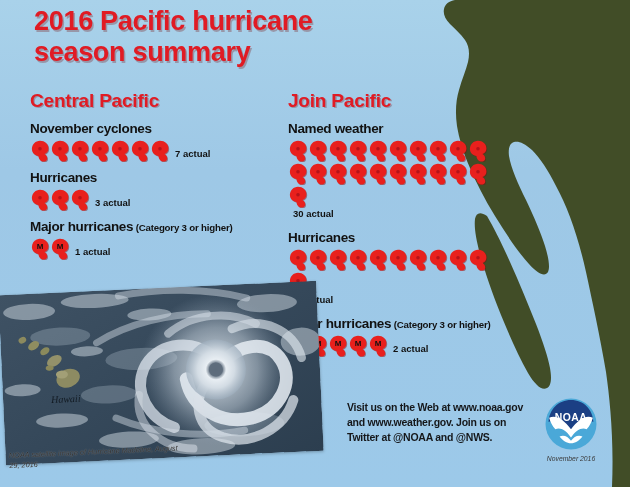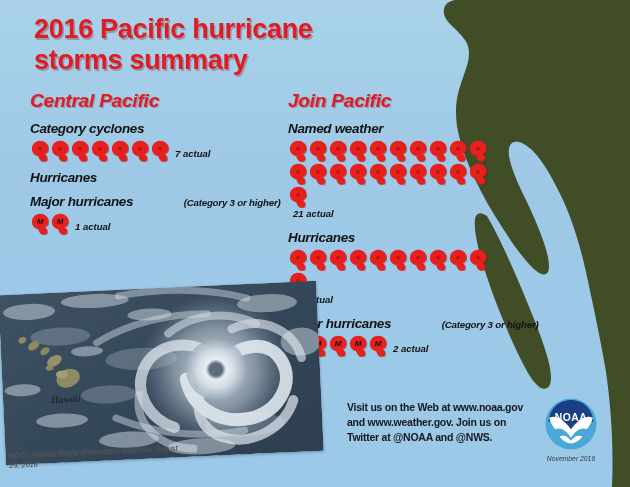--- a/index.html
+++ b/index.html
@@ -14,52 +14,52 @@
     background: linear-gradient(to bottom, #a9d2ea 0%, #9ec8e6 35%, #9cc9e9 100%);
     overflow: hidden;
   }
 
   
   #map-layer { position: absolute; inset: 0; }
   #map-layer svg { display: block; width: 630px; height: 487px; }
 
   
   #title {
-    position: absolute; left: 34px; top: 14px;
+    position: absolute; left: 34px; top: 6px;
     width: 380px;
     color: #e01b24;
     font-size: 27px; font-weight: bold; line-height: 1.13;
     letter-spacing: -0.3px;
     text-shadow: 1.5px 1.5px 0 rgba(120,20,20,0.30);
   }
   #title .l2 { display: block; }
 
   
-  .column { position: absolute; font-style: italic; }
+  .column { position: absolute; }
   #col-central { left: 30px; top: 90px; width: 250px; }
   #col-east    { left: 288px; top: 90px; width: 280px; }
 
   .col-head {
     color: #e01b24;
     font-size: 19px; font-weight: bold;
     letter-spacing: -0.2px;
     text-shadow: 1.3px 1.3px 0 rgba(120,20,20,0.30);
     margin-bottom: 10px;
   }
 
   .stat { margin-bottom: 9px; }
   .stat-label {
     color: #121212;
     font-size: 13.5px; font-weight: bold;
     letter-spacing: -0.35px;
     white-space: nowrap;
     line-height: 1.1;
   }
   .stat-label .note {
-    font-size: 9.7px; font-weight: bold; letter-spacing: -0.2px; margin-left: 48px;
+    font-size: 9.7px; font-weight: bold; letter-spacing: -0.2px;
   }
   .icon-row {
     display: flex; align-items: center; flex-wrap: wrap;
     margin-top: 2px;
     max-width: 215px;
   }
   #col-east .icon-row { max-width: 215px; }
   .icons { display: flex; flex-wrap: wrap; align-items: center; }
   .count {
     color: #111; font-size: 9.5px; font-weight: bold;
@@ -142,28 +142,28 @@
         C 542,391 535,385 528,373
         C 519,357 510,337 501,315
         C 492,293 485,272 480,254
         C 476,239 474,227 475,219
         C 476,213 480,211 487,216 Z"></path>
     </svg>
   </div>
 
   <div id="title">
     <span>2016 Pacific hurricane</span>
-    <span class="l2">storms summary</span>
+    <span class="l2">season summary</span>
   </div>
 
   <div class="column" id="col-central">
     <div class="col-head">Central Pacific</div>
     <div>
         <div class="stat">
-          <div class="stat-label">Category cyclones</div>
+          <div class="stat-label">November cyclones</div>
           <div class="icon-row">
             <div class="icons">
               <svg width="20" height="23" viewBox="0 0 100 113" class="hicon">
                 <path d="M 50,8 C 74,8 92,24 92,46 C 92,60 84,70 72,74 C 80,78 86,86 86,96 C 86,106 78,112 68,112 C 54,112 44,100 42,84 C 26,82 12,70 10,54 C 8,36 16,18 34,11 C 39,9 45,8 50,8 Z" fill="#7a1010" opacity="0.45" transform="translate(4,4)"></path>
                 <path d="M 50,8 C 74,8 92,24 92,46 C 92,60 84,70 72,74 C 80,78 86,86 86,96 C 86,106 78,112 68,112 C 54,112 44,100 42,84 C 26,82 12,70 10,54 C 8,36 16,18 34,11 C 39,9 45,8 50,8 Z" fill="#e8201d"></path>
                 <circle cx="50" cy="48" r="9" fill="#b4131a"></circle>
               </svg>
               <svg width="20" height="23" viewBox="0 0 100 113" class="hicon">
                 <path d="M 50,8 C 74,8 92,24 92,46 C 92,60 84,70 72,74 C 80,78 86,86 86,96 C 86,106 78,112 68,112 C 54,112 44,100 42,84 C 26,82 12,70 10,54 C 8,36 16,18 34,11 C 39,9 45,8 50,8 Z" fill="#7a1010" opacity="0.45" transform="translate(4,4)"></path>
                 <path d="M 50,8 C 74,8 92,24 92,46 C 92,60 84,70 72,74 C 80,78 86,86 86,96 C 86,106 78,112 68,112 C 54,112 44,100 42,84 C 26,82 12,70 10,54 C 8,36 16,18 34,11 C 39,9 45,8 50,8 Z" fill="#e8201d"></path>
@@ -193,20 +193,40 @@
                 <path d="M 50,8 C 74,8 92,24 92,46 C 92,60 84,70 72,74 C 80,78 86,86 86,96 C 86,106 78,112 68,112 C 54,112 44,100 42,84 C 26,82 12,70 10,54 C 8,36 16,18 34,11 C 39,9 45,8 50,8 Z" fill="#7a1010" opacity="0.45" transform="translate(4,4)"></path>
                 <path d="M 50,8 C 74,8 92,24 92,46 C 92,60 84,70 72,74 C 80,78 86,86 86,96 C 86,106 78,112 68,112 C 54,112 44,100 42,84 C 26,82 12,70 10,54 C 8,36 16,18 34,11 C 39,9 45,8 50,8 Z" fill="#e8201d"></path>
                 <circle cx="50" cy="48" r="9" fill="#b4131a"></circle>
               </svg>
             </div>
             <span class="count">7 actual</span>
           </div>
         </div>
         <div class="stat">
           <div class="stat-label">Hurricanes</div>
+          <div class="icon-row">
+            <div class="icons">
+              <svg width="20" height="23" viewBox="0 0 100 113" class="hicon">
+                <path d="M 50,8 C 74,8 92,24 92,46 C 92,60 84,70 72,74 C 80,78 86,86 86,96 C 86,106 78,112 68,112 C 54,112 44,100 42,84 C 26,82 12,70 10,54 C 8,36 16,18 34,11 C 39,9 45,8 50,8 Z" fill="#7a1010" opacity="0.45" transform="translate(4,4)"></path>
+                <path d="M 50,8 C 74,8 92,24 92,46 C 92,60 84,70 72,74 C 80,78 86,86 86,96 C 86,106 78,112 68,112 C 54,112 44,100 42,84 C 26,82 12,70 10,54 C 8,36 16,18 34,11 C 39,9 45,8 50,8 Z" fill="#e8201d"></path>
+                <circle cx="50" cy="48" r="9" fill="#b4131a"></circle>
+              </svg>
+              <svg width="20" height="23" viewBox="0 0 100 113" class="hicon">
+                <path d="M 50,8 C 74,8 92,24 92,46 C 92,60 84,70 72,74 C 80,78 86,86 86,96 C 86,106 78,112 68,112 C 54,112 44,100 42,84 C 26,82 12,70 10,54 C 8,36 16,18 34,11 C 39,9 45,8 50,8 Z" fill="#7a1010" opacity="0.45" transform="translate(4,4)"></path>
+                <path d="M 50,8 C 74,8 92,24 92,46 C 92,60 84,70 72,74 C 80,78 86,86 86,96 C 86,106 78,112 68,112 C 54,112 44,100 42,84 C 26,82 12,70 10,54 C 8,36 16,18 34,11 C 39,9 45,8 50,8 Z" fill="#e8201d"></path>
+                <circle cx="50" cy="48" r="9" fill="#b4131a"></circle>
+              </svg>
+              <svg width="20" height="23" viewBox="0 0 100 113" class="hicon">
+                <path d="M 50,8 C 74,8 92,24 92,46 C 92,60 84,70 72,74 C 80,78 86,86 86,96 C 86,106 78,112 68,112 C 54,112 44,100 42,84 C 26,82 12,70 10,54 C 8,36 16,18 34,11 C 39,9 45,8 50,8 Z" fill="#7a1010" opacity="0.45" transform="translate(4,4)"></path>
+                <path d="M 50,8 C 74,8 92,24 92,46 C 92,60 84,70 72,74 C 80,78 86,86 86,96 C 86,106 78,112 68,112 C 54,112 44,100 42,84 C 26,82 12,70 10,54 C 8,36 16,18 34,11 C 39,9 45,8 50,8 Z" fill="#e8201d"></path>
+                <circle cx="50" cy="48" r="9" fill="#b4131a"></circle>
+              </svg>
+            </div>
+            <span class="count">3 actual</span>
+          </div>
         </div>
         <div class="stat">
           <div class="stat-label">Major hurricanes<span class="note"> (Category 3 or higher)</span></div>
           <div class="icon-row">
             <div class="icons">
               <svg width="20" height="23" viewBox="0 0 100 113" class="hicon">
                 <path d="M 50,8 C 74,8 92,24 92,46 C 92,60 84,70 72,74 C 80,78 86,86 86,96 C 86,106 78,112 68,112 C 54,112 44,100 42,84 C 26,82 12,70 10,54 C 8,36 16,18 34,11 C 39,9 45,8 50,8 Z" fill="#7a1010" opacity="0.45" transform="translate(4,4)"></path>
                 <path d="M 50,8 C 74,8 92,24 92,46 C 92,60 84,70 72,74 C 80,78 86,86 86,96 C 86,106 78,112 68,112 C 54,112 44,100 42,84 C 26,82 12,70 10,54 C 8,36 16,18 34,11 C 39,9 45,8 50,8 Z" fill="#e8201d"></path>
                 <text x="50" y="58" text-anchor="middle" font-family="Liberation Sans, sans-serif" font-size="40" font-weight="bold" fill="#111111">M</text>
               </svg>
@@ -328,21 +348,21 @@
                 <path d="M 50,8 C 74,8 92,24 92,46 C 92,60 84,70 72,74 C 80,78 86,86 86,96 C 86,106 78,112 68,112 C 54,112 44,100 42,84 C 26,82 12,70 10,54 C 8,36 16,18 34,11 C 39,9 45,8 50,8 Z" fill="#7a1010" opacity="0.45" transform="translate(4,4)"></path>
                 <path d="M 50,8 C 74,8 92,24 92,46 C 92,60 84,70 72,74 C 80,78 86,86 86,96 C 86,106 78,112 68,112 C 54,112 44,100 42,84 C 26,82 12,70 10,54 C 8,36 16,18 34,11 C 39,9 45,8 50,8 Z" fill="#e8201d"></path>
                 <circle cx="50" cy="48" r="9" fill="#b4131a"></circle>
               </svg>
               <svg width="20" height="23" viewBox="0 0 100 113" class="hicon">
                 <path d="M 50,8 C 74,8 92,24 92,46 C 92,60 84,70 72,74 C 80,78 86,86 86,96 C 86,106 78,112 68,112 C 54,112 44,100 42,84 C 26,82 12,70 10,54 C 8,36 16,18 34,11 C 39,9 45,8 50,8 Z" fill="#7a1010" opacity="0.45" transform="translate(4,4)"></path>
                 <path d="M 50,8 C 74,8 92,24 92,46 C 92,60 84,70 72,74 C 80,78 86,86 86,96 C 86,106 78,112 68,112 C 54,112 44,100 42,84 C 26,82 12,70 10,54 C 8,36 16,18 34,11 C 39,9 45,8 50,8 Z" fill="#e8201d"></path>
                 <circle cx="50" cy="48" r="9" fill="#b4131a"></circle>
               </svg>
             </div>
-            <span class="count">21 actual</span>
+            <span class="count">30 actual</span>
           </div>
         </div>
         <div class="stat">
           <div class="stat-label">Hurricanes</div>
           <div class="icon-row">
             <div class="icons">
               <svg width="20" height="23" viewBox="0 0 100 113" class="hicon">
                 <path d="M 50,8 C 74,8 92,24 92,46 C 92,60 84,70 72,74 C 80,78 86,86 86,96 C 86,106 78,112 68,112 C 54,112 44,100 42,84 C 26,82 12,70 10,54 C 8,36 16,18 34,11 C 39,9 45,8 50,8 Z" fill="#7a1010" opacity="0.45" transform="translate(4,4)"></path>
                 <path d="M 50,8 C 74,8 92,24 92,46 C 92,60 84,70 72,74 C 80,78 86,86 86,96 C 86,106 78,112 68,112 C 54,112 44,100 42,84 C 26,82 12,70 10,54 C 8,36 16,18 34,11 C 39,9 45,8 50,8 Z" fill="#e8201d"></path>
                 <circle cx="50" cy="48" r="9" fill="#b4131a"></circle>

